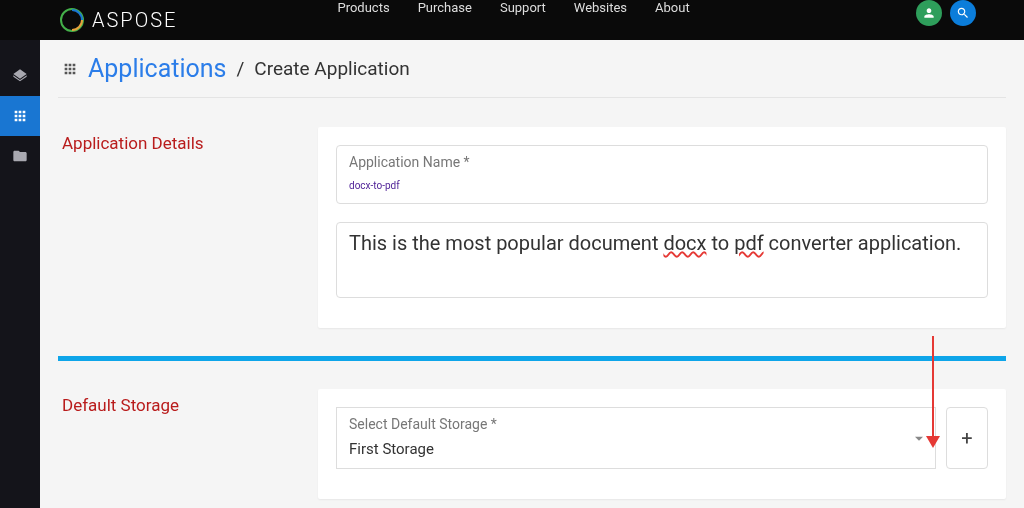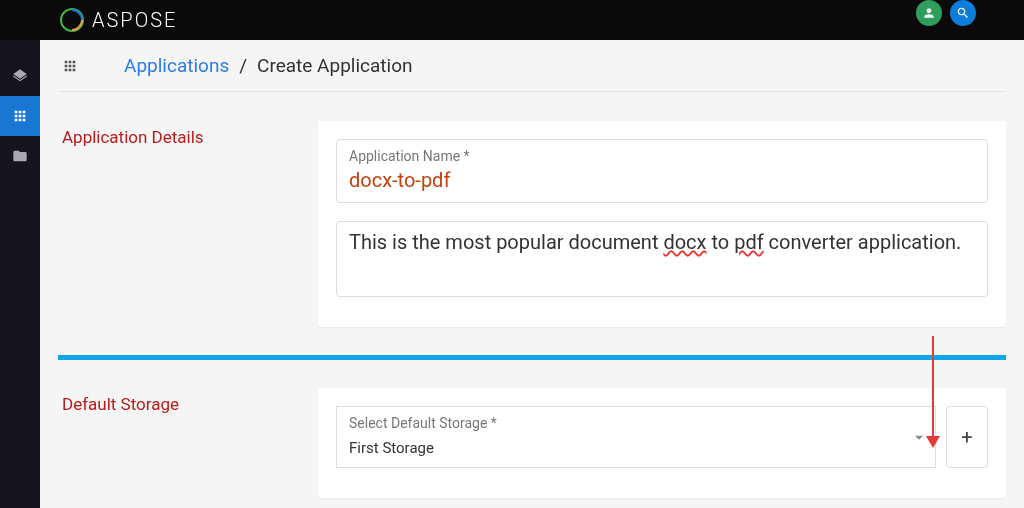--- a/index.html
+++ b/index.html
@@ -101,24 +101,23 @@
       align-items: center;
       gap: 10px;
       padding: 14px 0 14px 4px;
       border-bottom: 1px solid #e4e4e4;
     }
     .breadcrumb-row .apps-icon {
       width: 16px; height: 16px; fill: #555;
     }
     .breadcrumb-link {
       color: #2b7de9;
-      font-size: 19px;
+      font-size: 25px;
       font-weight: 400;
       cursor: pointer;
-      margin-left: 36px;
     }
     .breadcrumb-sep {
       color: #333;
       font-size: 19px;
     }
     .breadcrumb-current {
       color: #333;
       font-size: 19px;
     }
     
@@ -157,23 +156,23 @@
     .field-label {
       font-size: 14px;
       color: #777;
       display: block;
       margin-bottom: 4px;
     }
     .field-input {
       width: 100%;
       border: none;
       outline: none;
-      font-size: 20px;
+      font-size: 10px;
       font-family: inherit;
-      color: #c2410c;
+      color: #4c1d95;
       padding: 0;
     }
     .field-textarea {
       width: 100%;
       border: none;
       outline: none;
       font-size: 20px;
       font-family: inherit;
       color: #333;
       resize: vertical;
@@ -250,20 +249,27 @@
 <div class="top-header">
   <div class="logo">
     <span class="logo-swirl">
       <svg viewBox="0 0 24 24">
           <circle cx="12" cy="12" r="11" fill="none" stroke="#44b04a" stroke-width="2"></circle>
           <path d="M12 2 A10 10 0 0 1 22 12" fill="none" stroke="#1976d2" stroke-width="2"></path>
           <path d="M22 12 A10 10 0 0 1 12 22" fill="none" stroke="#e6a23c" stroke-width="2"></path>
         </svg>
     </span>
     <span class="logo-text">ASPOSE</span>
+  </div>
+  <div class="nav-menu">
+    <span class="nav-item">Products</span>
+    <span class="nav-item">Purchase</span>
+    <span class="nav-item">Support</span>
+    <span class="nav-item">Websites</span>
+    <span class="nav-item">About</span>
   </div>
   <div class="header-actions">
     <span class="icon-circle green">
       <svg viewBox="0 0 24 24">
           <path d="M12 12c2.2 0 4-1.8 4-4s-1.8-4-4-4-4 1.8-4 4 1.8 4 4 4zm0 2c-2.7 0-8 1.3-8 4v2h16v-2c0-2.7-5.3-4-8-4z"></path>
         </svg>
     </span>
     <span class="icon-circle blue">
       <svg viewBox="0 0 24 24">
           <path d="M15.5 14h-.8l-.3-.3c1-1.2 1.6-2.7 1.6-4.2 0-3.6-2.9-6.5-6.5-6.5S3 5.9 3 9.5 5.9 16 9.5 16c1.6 0 3.1-.6 4.2-1.6l.3.3v.8l5 5 1.5-1.5-5-5zm-6 0C7 14 5 12 5 9.5S7 5 9.5 5 14 7 14 9.5 12 14 9.5 14z"></path>

